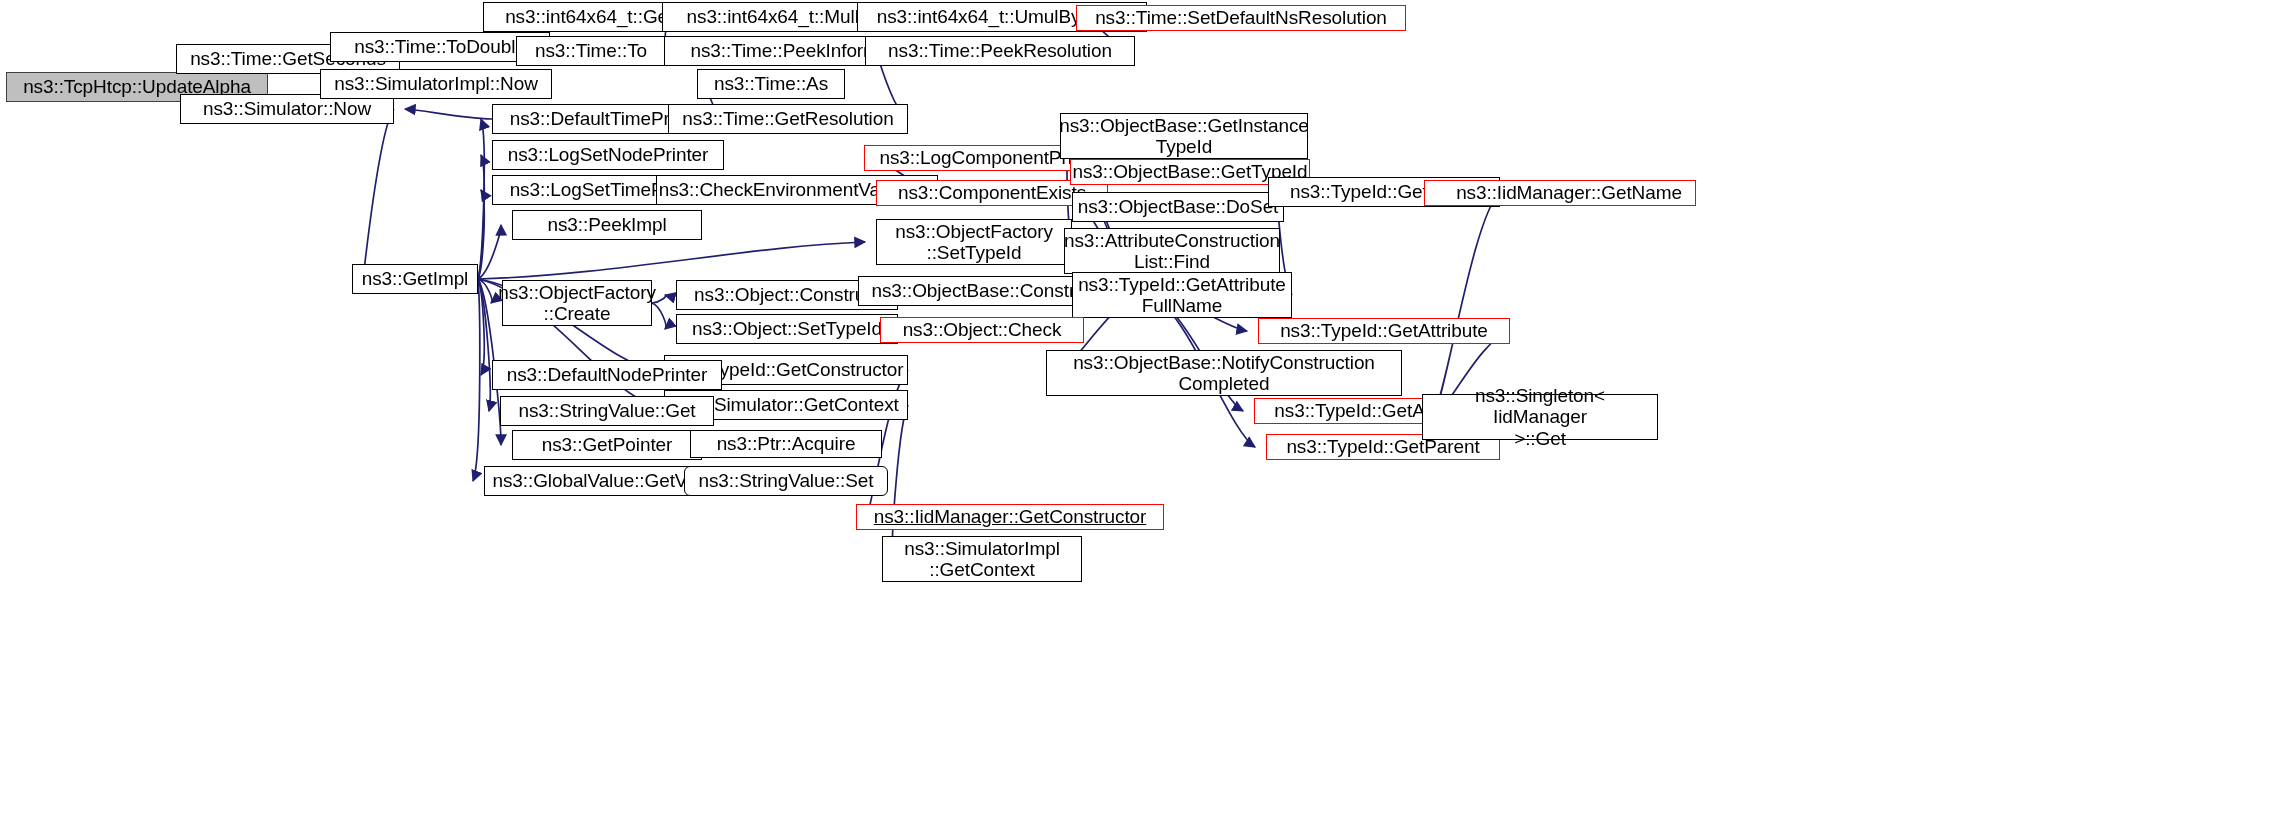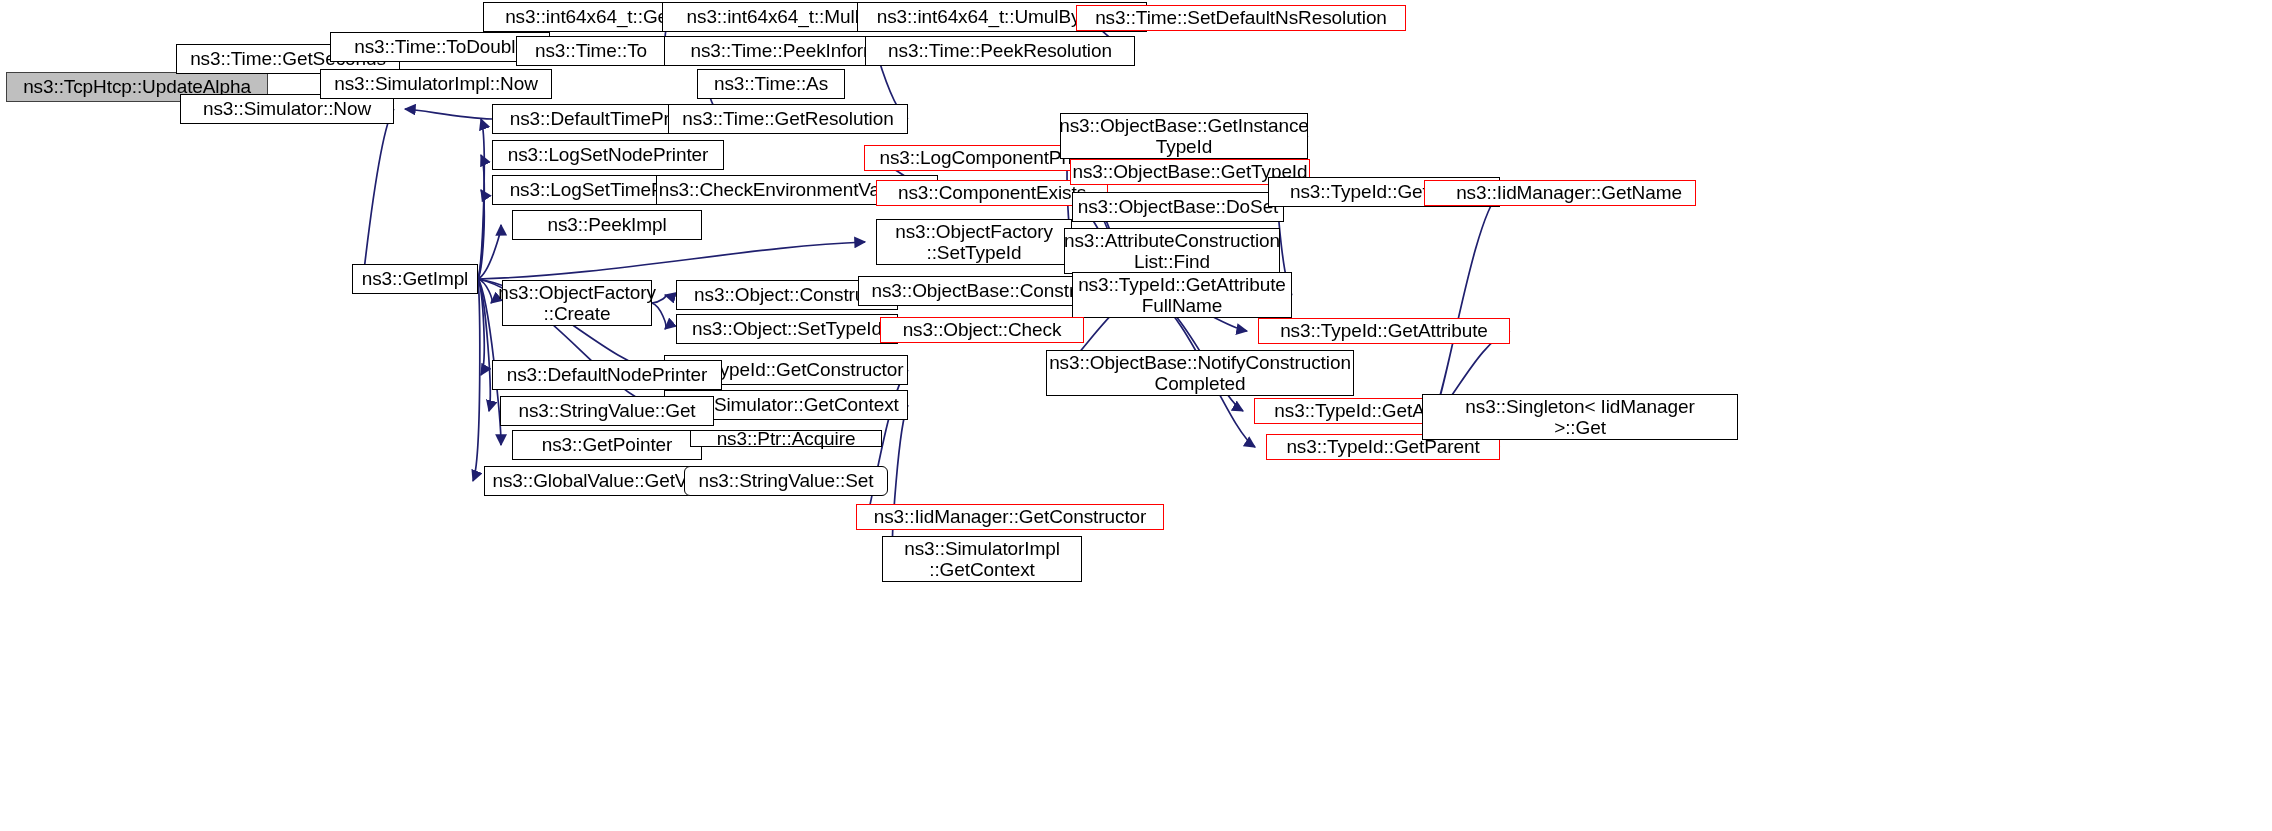--- a/index.html
+++ b/index.html
@@ -157,34 +157,34 @@
 List::Find</div>
       <div class="node" style="left: 352px; top: 264px; width: 126px; height: 30px;">ns3::GetImpl</div>
       <div class="node" style="left: 502px; top: 280px; width: 150px; height: 46px;">ns3::ObjectFactory
 ::Create</div>
       <div class="node" style="left: 676px; top: 280px; width: 222px; height: 30px;">ns3::Object::Construct</div>
       <div class="node" style="left: 858px; top: 276px; width: 288px; height: 30px;">ns3::ObjectBase::ConstructSelf</div>
       <div class="node" style="left: 1072px; top: 272px; width: 220px; height: 46px;">ns3::TypeId::GetAttribute
 FullName</div>
       <div class="node" style="left: 676px; top: 314px; width: 222px; height: 30px;">ns3::Object::SetTypeId</div>
       <div class="node red" style="left: 880px; top: 317px; width: 204px; height: 26px;">ns3::Object::Check</div>
-      <div class="node" style="left: 1046px; top: 350px; width: 308px; height: 46px;">ns3::ObjectBase::NotifyConstruction
+      <div class="node" style="left: 1046px; top: 350px; width: 356px; height: 46px;">ns3::ObjectBase::NotifyConstruction
 Completed</div>
       <div class="node" style="left: 664px; top: 355px; width: 244px; height: 30px;">ns3::TypeId::GetConstructor</div>
       <div class="node" style="left: 492px; top: 360px; width: 230px; height: 30px;">ns3::DefaultNodePrinter</div>
       <div class="node" style="left: 664px; top: 390px; width: 244px; height: 30px;">ns3::Simulator::GetContext</div>
       <div class="node" style="left: 500px; top: 396px; width: 214px; height: 30px;">ns3::StringValue::Get</div>
       <div class="node" style="left: 512px; top: 430px; width: 190px; height: 30px;">ns3::GetPointer</div>
-      <div class="node" style="left: 690px; top: 430px; width: 192px; height: 17px;">ns3::Ptr::Acquire</div>
+      <div class="node" style="left: 690px; top: 430px; width: 192px; height: 28px;">ns3::Ptr::Acquire</div>
       <div class="node" style="left: 484px; top: 466px; width: 246px; height: 30px;">ns3::GlobalValue::GetValue</div>
       <div class="node" style="left: 684px; top: 466px; width: 204px; height: 30px; border-radius: 6px;">ns3::StringValue::Set</div>
-      <div class="node red" style="left: 856px; top: 504px; width: 308px; height: 26px;">ns3::IidManager::GetConstructor</div>
+      <div class="node red" style="left: 856px; top: 504px; width: 308px; height: 26px; text-decoration: underline;">ns3::IidManager::GetConstructor</div>
       <div class="node" style="left: 882px; top: 536px; width: 200px; height: 46px;">ns3::SimulatorImpl
 ::GetContext</div>
       <div class="node" style="left: 1268px; top: 177px; width: 232px; height: 30px;">ns3::TypeId::GetName</div>
       <div class="node red" style="left: 1424px; top: 180px; width: 272px; height: 26px; padding-left: 22px;">ns3::IidManager::GetName</div>
       <div class="node red" style="left: 1258px; top: 318px; width: 252px; height: 26px;">ns3::TypeId::GetAttribute</div>
       <div class="node red" style="left: 1254px; top: 398px; width: 262px; height: 26px;">ns3::TypeId::GetAttributeN</div>
       <div class="node red" style="left: 1266px; top: 434px; width: 234px; height: 26px;">ns3::TypeId::GetParent</div>
-      <div class="node" style="left: 1422px; top: 394px; width: 316px; height: 46px;">ns3::Singleton&lt; IidManager
+      <div class="node" style="left: 1422px; top: 394px; width: 236px; height: 46px;">ns3::Singleton&lt; IidManager
 &gt;::Get</div>
     </div>
 </div>
 
 </body></html>

